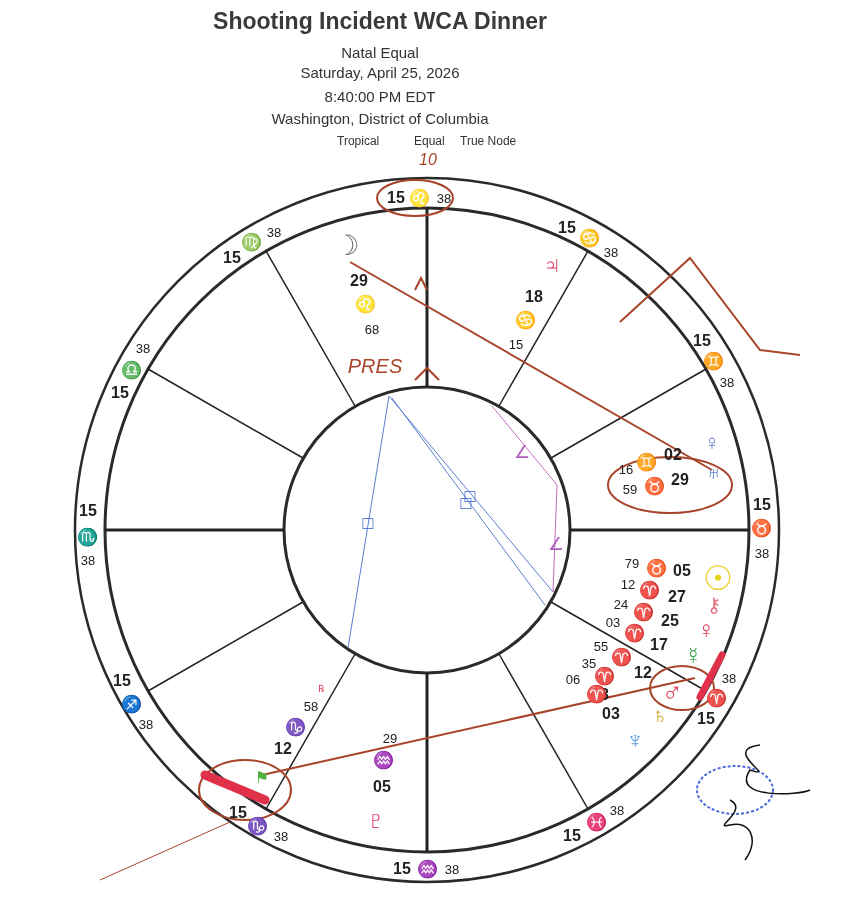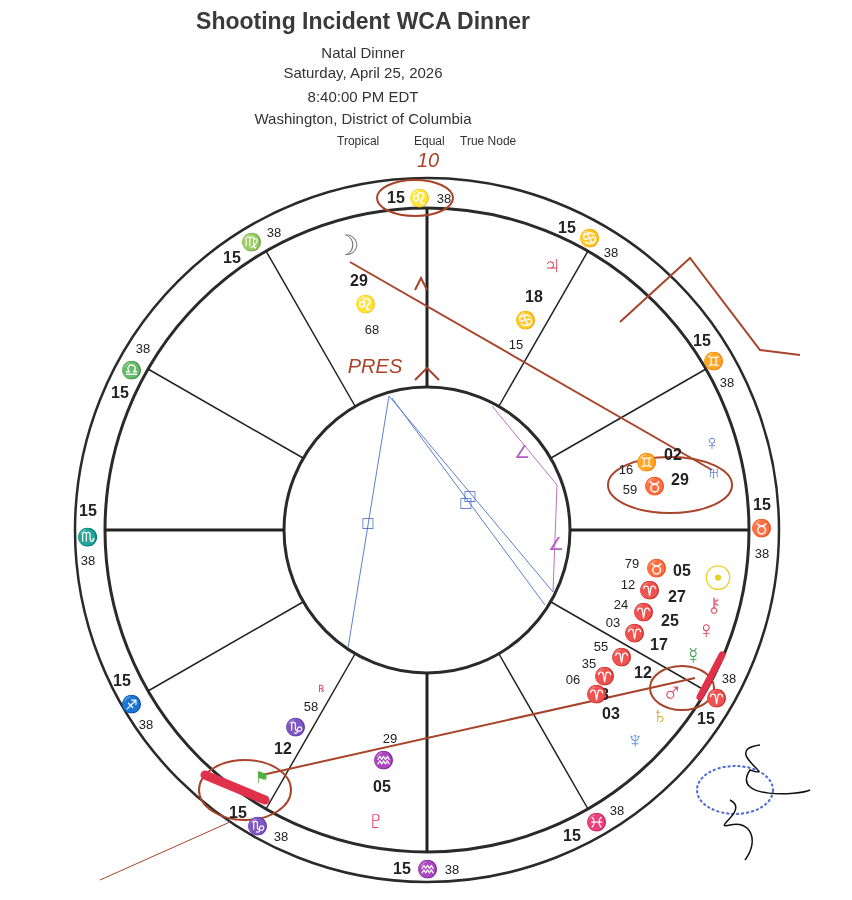--- a/index.html
+++ b/index.html
@@ -1,34 +1,34 @@
 <!DOCTYPE html>
 <html><head>
 <meta charset="utf-8">
 <style>
   html, body { margin:0; padding:0; background:#ffffff; }
   body { width:852px; height:900px; position:relative; overflow:hidden; font-family:"Liberation Sans", sans-serif; color:#222; }
-  .hdr { position:absolute; left:0; width:726px; text-align:center; color:#333; }
+  .hdr { position:absolute; left:0; width:726px; text-align:center; color:#333;padding-left:17px; }
   #title { top:8px; font-size:23px; font-weight:bold; color:#3a3a3a; }
   #subtitle { top:44px; font-size:15px; }
   #date { top:64px; font-size:15px; }
   #time { top:88px; font-size:15px; }
   #place { top:110px; font-size:15px; }
   .sys { position:absolute; top:134px; font-size:12px; color:#333; }
   svg#wheel { position:absolute; left:0; top:0; }
   .lbl { position:absolute; font-size:14px; transform:translate(-50%,-50%); white-space:nowrap; }
   .b { font-weight:bold; font-size:16px; color:#222; }
   .s { font-size:13px; color:#222; }
   .g { font-size:17px; transform:translate(-50%,-50%); position:absolute; line-height:1; }
 </style>
 </head>
 <body>
 
 <div class="hdr" id="title">Shooting Incident WCA Dinner</div>
-<div class="hdr" id="subtitle">Natal Dinner</div>
+<div class="hdr" id="subtitle">Natal Equal</div>
 <div class="hdr" id="date">Saturday, April 25, 2026</div>
 <div class="hdr" id="time">8:40:00 PM EDT</div>
 <div class="hdr" id="place">Washington, District of Columbia</div>
 <div class="sys" style="left:337px">Tropical</div>
 <div class="sys" style="left:414px">Equal</div>
 <div class="sys" style="left:460px">True Node</div>
 
 <svg id="wheel" width="852" height="900">
 
   <circle cx="427" cy="530" r="352" fill="none" stroke="#2a2a2a" stroke-width="2.5"></circle>
@@ -68,21 +68,21 @@
     <ellipse cx="682" cy="688" rx="32" ry="22"></ellipse>
     <ellipse cx="245" cy="790" rx="46" ry="30"></ellipse>
     <polyline points="620,322 690,258 760,350 800,355"></polyline>
     <path d="M415 290 l6 -12 l6 12 M415 380 l12 -12 l12 12"></path>
     <line x1="100" y1="880" x2="230" y2="822" stroke-width="1"></line>
   </g>
   <line x1="205" y1="775" x2="265" y2="800" stroke="#e0304a" stroke-width="9" stroke-linecap="round"></line>
   <line x1="700" y1="697" x2="722" y2="655" stroke="#e0304a" stroke-width="7" stroke-linecap="round"></line>
 </svg>
 
-<div class="lbl" style="left:428px;top:160px;color:#a8442a;font-size:20px;font-style:italic">10</div>
+<div class="lbl" style="left:428px;top:160px;color:#a8442a;font-size:16px;font-style:italic">10</div>
 <div class="lbl" style="left:375px;top:366px;color:#a8442a;font-size:20px;font-style:italic">PRES</div>
 
 <div class="lbl b" style="left:396px;top:198px">15</div>
 <div class="g" style="left:420px;top:198px;color:#d0307a">♌</div>
 <div class="lbl s" style="left:444px;top:198px">38</div>
 
 <div class="lbl b" style="left:567px;top:228px">15</div>
 <div class="g" style="left:590px;top:238px;color:#5b7fd0">♋</div>
 <div class="lbl s" style="left:611px;top:252px">38</div>
 

